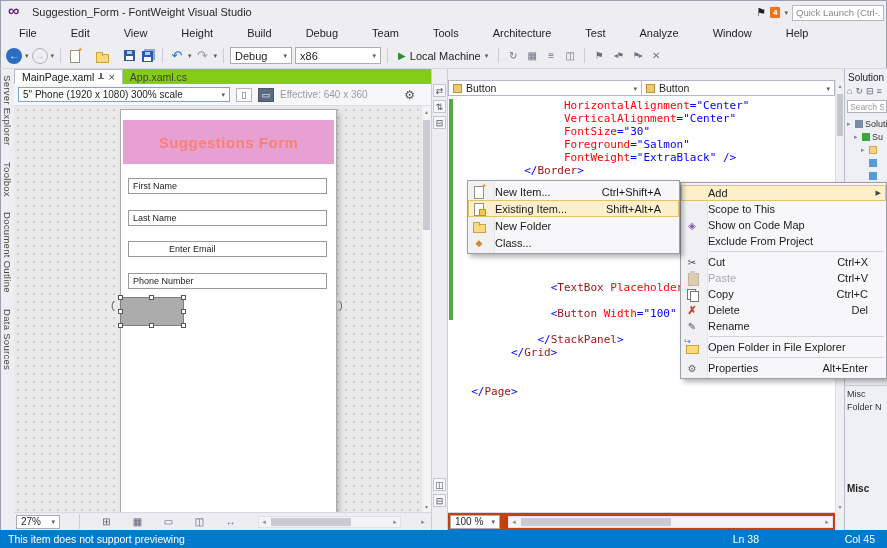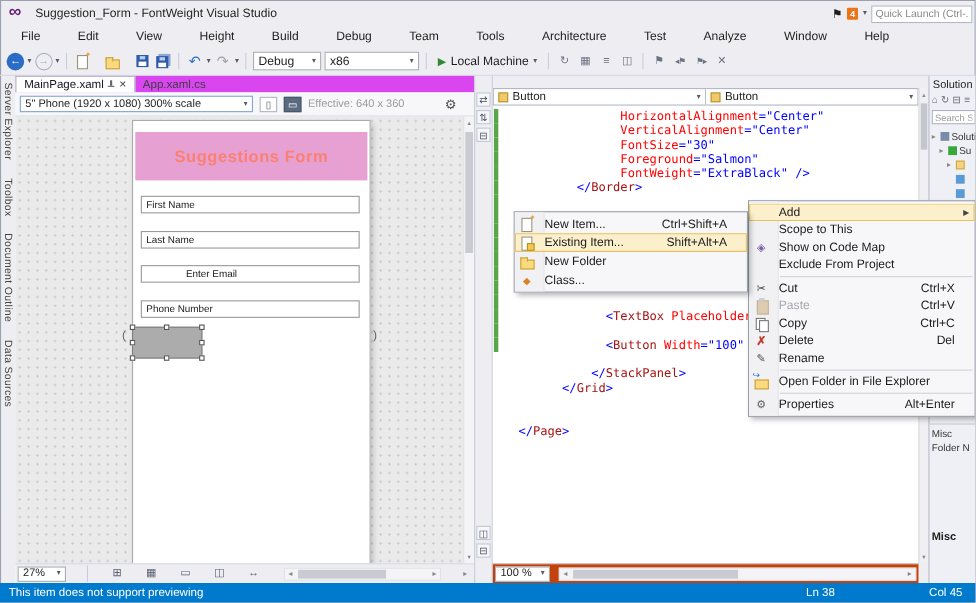--- a/index.html
+++ b/index.html
@@ -44,21 +44,21 @@
   .play{color:#2F8A34;font-size:10px;}
 
   
   .main{position:absolute;left:0;top:69px;right:0;bottom:18px;}
 
   .sidestrip{position:absolute;left:0;top:0;width:14px;bottom:0;display:flex;flex-direction:column;align-items:center;gap:16px;padding-top:6px;}
   .side-tab{writing-mode:vertical-rl;font-size:9.5px;color:#444;letter-spacing:0.3px;white-space:nowrap;}
 
   
   .designer{position:absolute;left:14px;top:0;width:417px;bottom:0;background:#fff;}
-  .doctabs{position:absolute;left:0;top:0;right:0;height:15px;display:flex;background:#d946ef;align-items:stretch;}
+  .doctabs{position:absolute;left:0;top:0;right:0;height:15px;display:flex;background:#84cc16;align-items:stretch;}
   .dtab{display:flex;align-items:center;gap:4px;padding:0 7px;font-size:10.5px;color:#3E3E42;}
   .dtab.active{background:#fff;border:1px solid #B7BAC7;border-bottom:none;color:#14141F;}
   .pin{width:6px;height:8px;position:relative;display:inline-block;}
   .pin::before{content:"";position:absolute;left:2px;top:0;width:2px;height:5px;background:#666;}
   .pin::after{content:"";position:absolute;left:0;top:5px;width:6px;height:1px;background:#666;}
   .tclose{font-size:11px;color:#444;line-height:1;}
   .dtoolbar{position:absolute;left:0;top:15px;right:0;height:22px;background:#F7F7F9;border-bottom:1px solid #D8DAE4;display:flex;align-items:center;gap:6px;padding:0 4px;}
   .w-device{width:212px;height:15px;border-color:#7EA6CE;font-size:10px;}
   .w-device span{overflow:hidden;white-space:nowrap;}
   .tgl{width:16px;height:14px;border:1px solid #B0B4C0;text-align:center;line-height:12px;font-size:9px;color:#555;background:#fff;}
@@ -137,21 +137,21 @@
 
   
   .statusbar{position:absolute;left:0;right:0;bottom:0;height:18px;background:#007ACC;color:#fff;font-size:10.5px;display:flex;align-items:center;padding:0 8px;}
   .sb-ln{position:absolute;right:128px;}
   .sb-col{position:absolute;right:12px;}
 
   
   .menu{position:absolute;background:#F7F7F9;border:1px solid #999EA8;box-shadow:3px 3px 5px rgba(0,0,0,.3);z-index:60;padding:2px 0;}
   .menu::before{content:"";position:absolute;left:0;top:0;bottom:0;width:26px;background:#F1F1F4;border-right:1px solid #E4E5EA;}
   .mainmenu{left:680px;top:182px;width:207px;}
-  .submenu{left:467px;top:180px;width:213px;margin-top:12px;}
+  .submenu{left:467px;top:180px;width:213px;}
   .mi{position:relative;height:16px;display:flex;align-items:center;padding:0 18px 0 3px;font-size:11px;color:#1B1B1C;}
   .submenu .mi{height:17px;}
   .mi .lbl{white-space:nowrap;}
   .mi .sc{margin-left:auto;padding-left:16px;color:#1B1B1C;}
   .mi.hl{background:#FCEFCB;box-shadow:inset 0 0 0 1px #E5C365;}
   .mi.dis{color:#A6A8B0;}
   .mi.dis .mi-ico{opacity:.45;}
   .mi .subarrow{position:absolute;right:5px;font-size:7px;color:#444;}
   .msep{height:1px;background:#D2D3DA;margin:2px 2px 2px 28px;position:relative;}
   .mi-ico{width:16px;height:14px;margin-right:8px;display:inline-flex;align-items:center;justify-content:center;position:relative;flex:none;}

